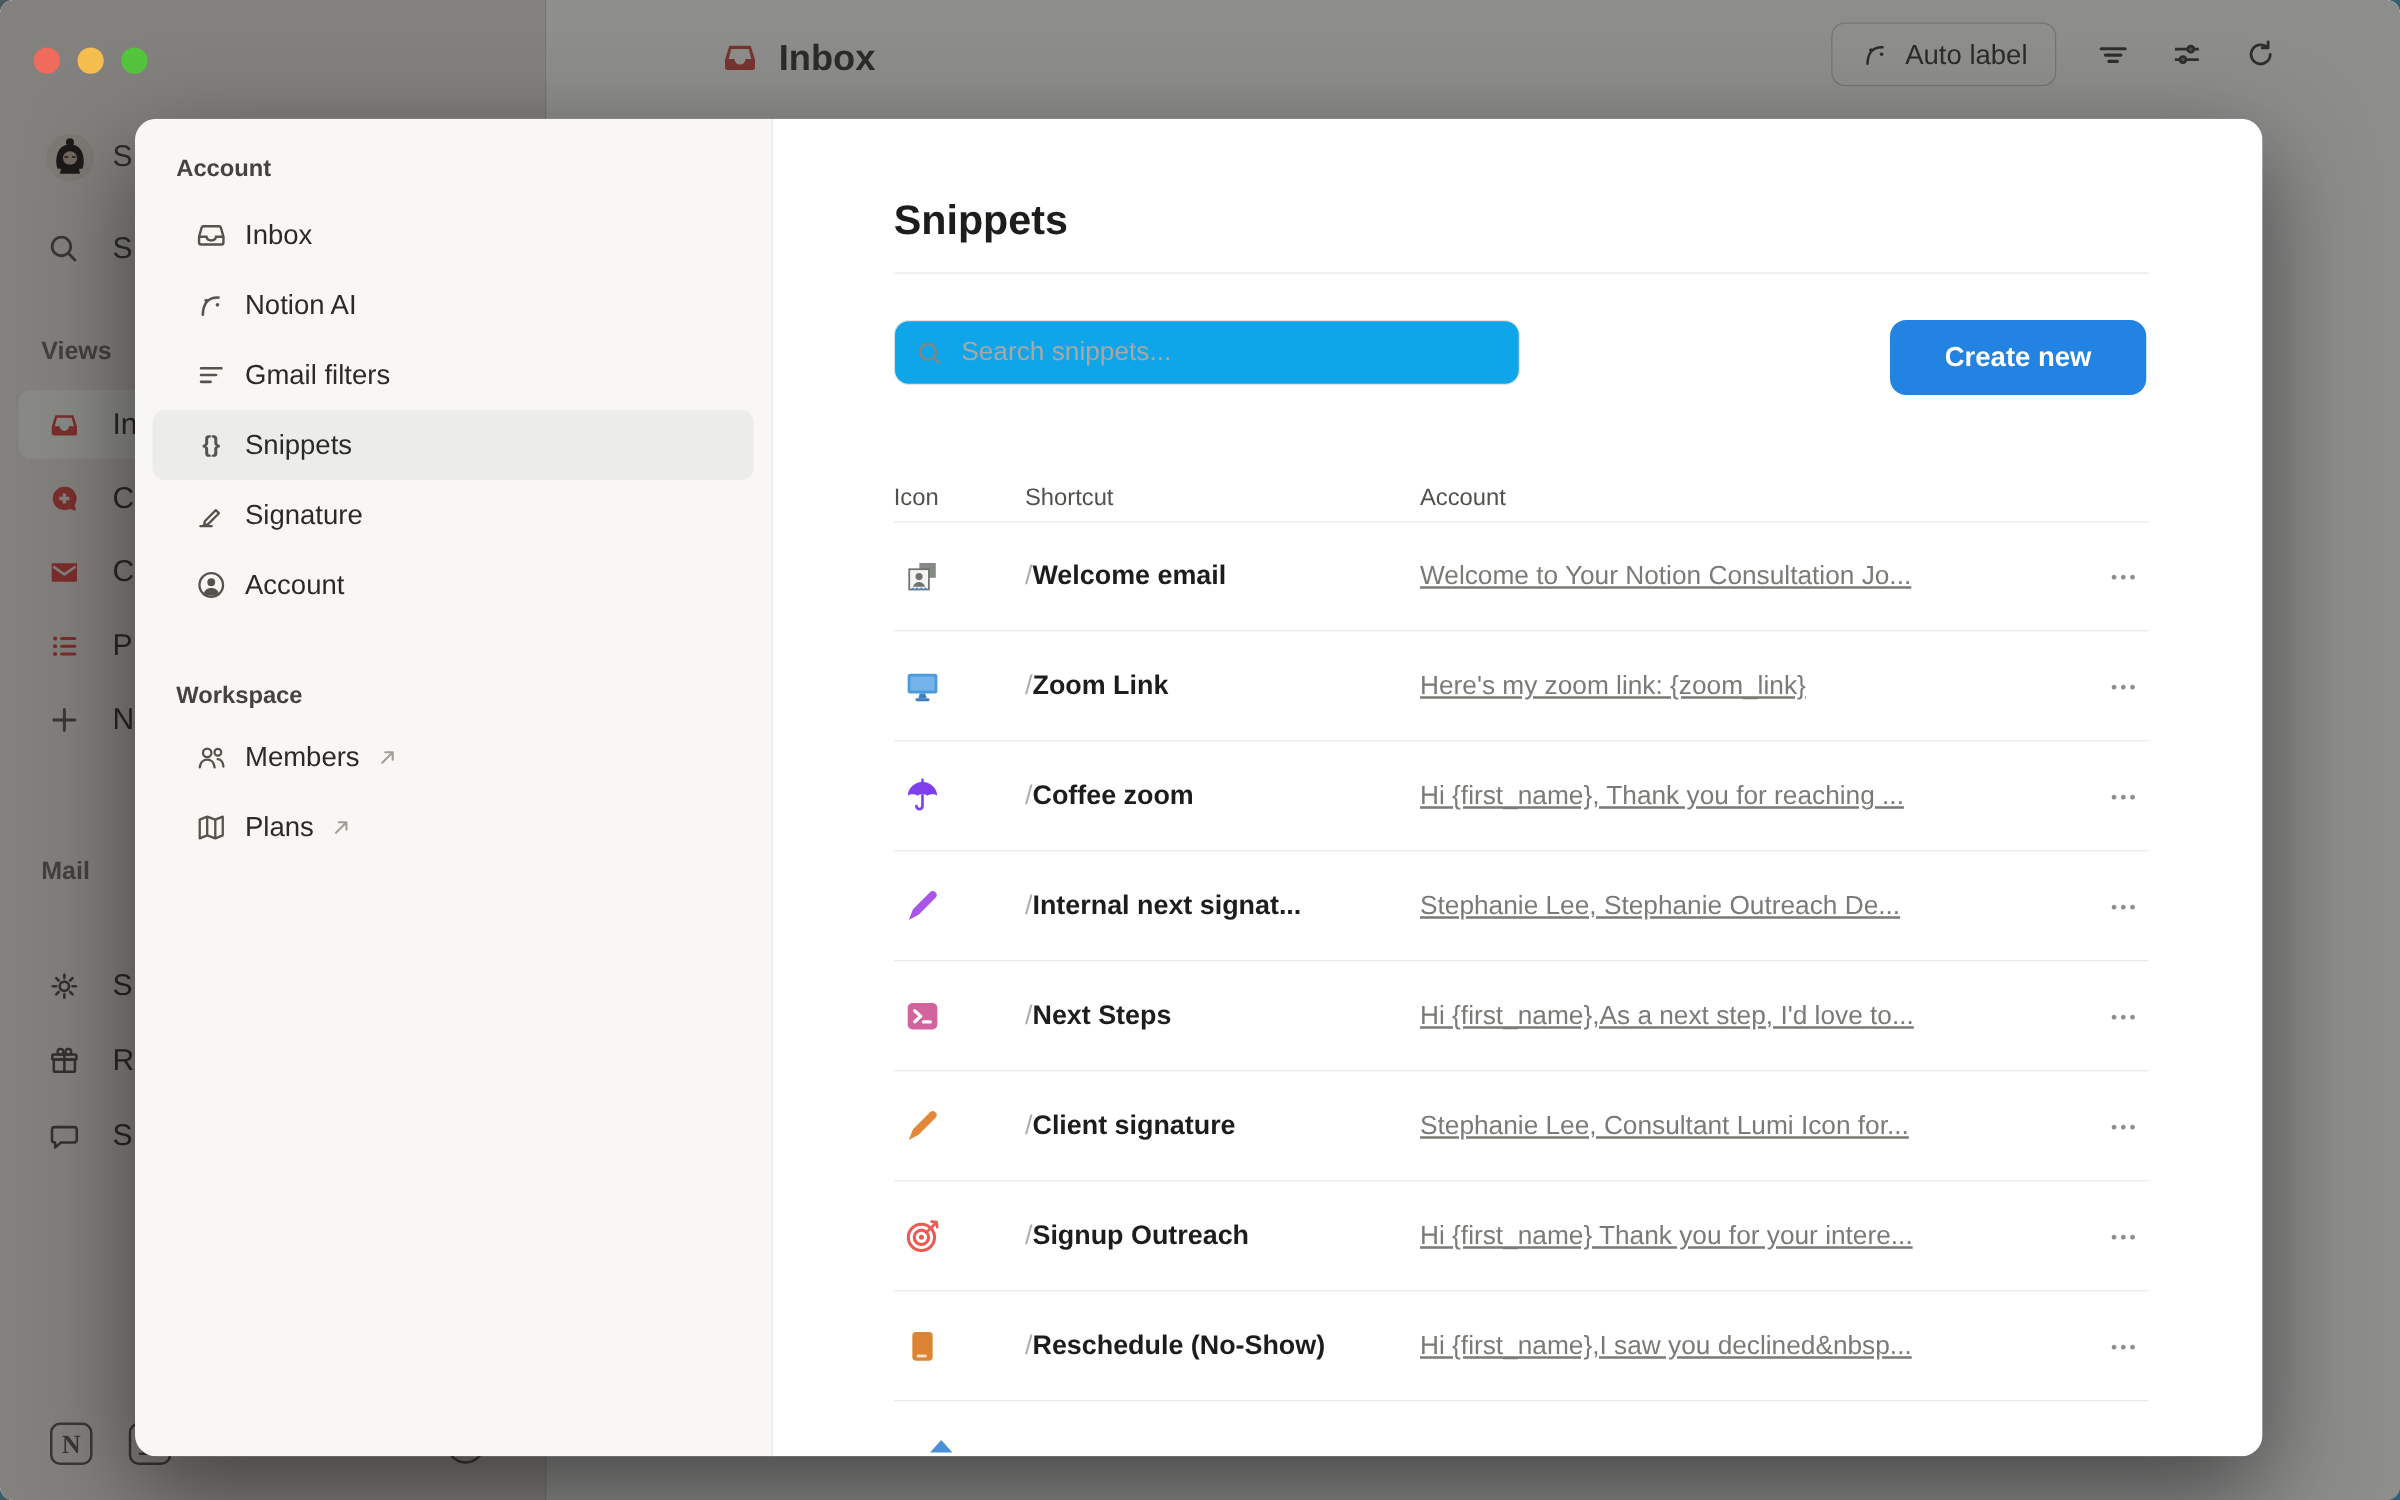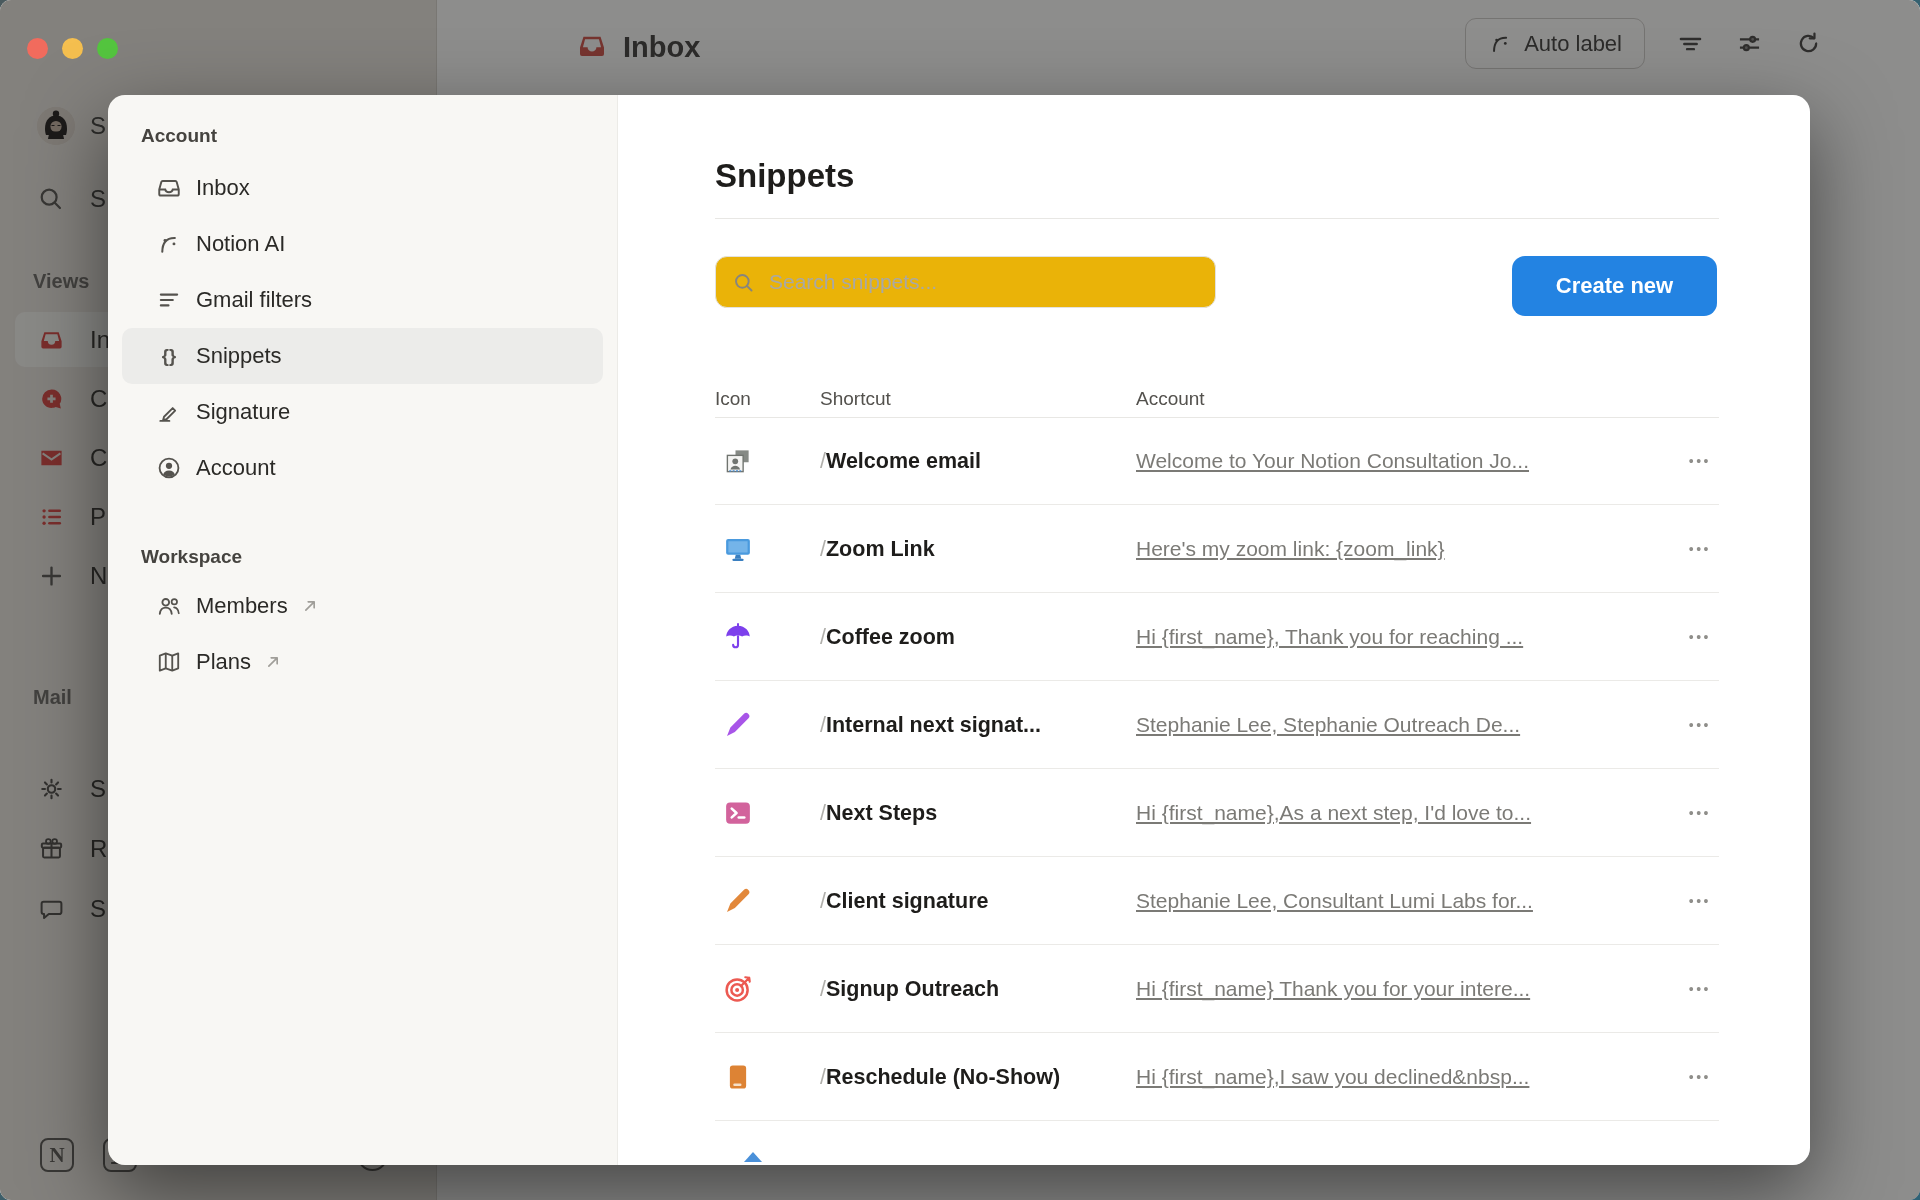--- a/index.html
+++ b/index.html
@@ -48,21 +48,21 @@
   .m-item{height:56px;border-radius:10px;display:flex;align-items:center;padding:0 12px 0 34px;font-size:22px;color:#2b2a27;cursor:default;}
   .m-item.selected{background:#ececea;}
   .m-item .ic{width:26px;height:26px;color:#55534e;flex:none;margin-right:14px;}
   .m-item .ext{width:20px;height:20px;color:#a09e99;margin-left:12px;flex:none;}
 
   .m-content{flex:1;background:#ffffff;position:relative;}
   .m-title{position:absolute;left:97px;top:62px;font-size:33px;font-weight:700;color:#1e1d1b;}
   .hr{position:absolute;left:97px;right:91px;height:1px;background:#e8e7e4;}
   .hr.t{top:123px;}
   .hr.h{top:322px;}
-  .searchbox{position:absolute;left:97px;top:161px;width:501px;height:52px;border:1px solid #e3e2df;background:#eab308;border-radius:12px;display:flex;align-items:center;padding:0 16px;gap:12px;}
+  .searchbox{position:absolute;left:97px;top:161px;width:501px;height:52px;border:1px solid #e3e2df;background:#0ea5e9;border-radius:12px;display:flex;align-items:center;padding:0 16px;gap:12px;}
   .searchbox .ic{width:23px;height:23px;color:#87857f;flex:none;}
   .searchbox input{border:none;background:transparent;outline:none;font-size:21px;color:#37352f;width:100%;font-family:inherit;}
   .searchbox input::placeholder{color:#a9a8a4;}
   .create{position:absolute;right:93px;top:161px;width:205px;height:60px;color:#fff;border:none;border-radius:13px;font-size:22px;font-weight:700;font-family:inherit;}
   .col{position:absolute;top:293px;font-size:19px;color:#53514d;}
   .col.c1{left:97px;} .col.c2{left:202px;} .col.c3{left:518px;}
   .rows{position:absolute;left:97px;right:91px;top:322px;}
   .row{position:relative;height:88px;border-bottom:1px solid #ebeae7;}
   .row .s-ic{position:absolute;left:8px;top:29px;width:30px;height:30px;color:var(--ic,#888884);}
   .row .short{position:absolute;left:105px;top:50%;transform:translateY(-50%);font-size:21.5px;white-space:nowrap;}
@@ -457,21 +457,21 @@
               </svg>
               <span class="short"><span class="slash">/</span><span class="name">Next Steps</span></span>
               <span class="preview">Hi {first_name},As a next step, I'd love to...</span>
               <button class="more">•••</button>
             </div>
             <div class="row" style="--ic: #e2883b;">
               <svg class="s-ic">
                 <use href="#s-pen" xlink:href="#s-pen"></use>
               </svg>
               <span class="short"><span class="slash">/</span><span class="name">Client signature</span></span>
-              <span class="preview">Stephanie Lee, Consultant Lumi Labs for...</span>
+              <span class="preview">Stephanie Lee, Consultant Lumi Icon for...</span>
               <button class="more">•••</button>
             </div>
             <div class="row" style="--ic: #ec5a52;">
               <svg class="s-ic">
                 <use href="#s-target" xlink:href="#s-target"></use>
               </svg>
               <span class="short"><span class="slash">/</span><span class="name">Signup Outreach</span></span>
               <span class="preview">Hi {first_name} Thank you for your intere...</span>
               <button class="more">•••</button>
             </div>

